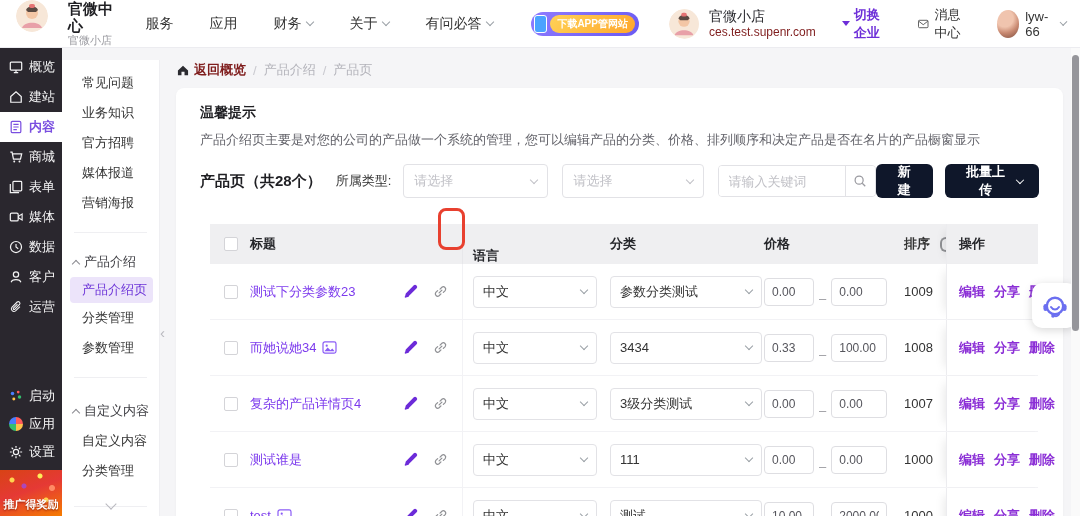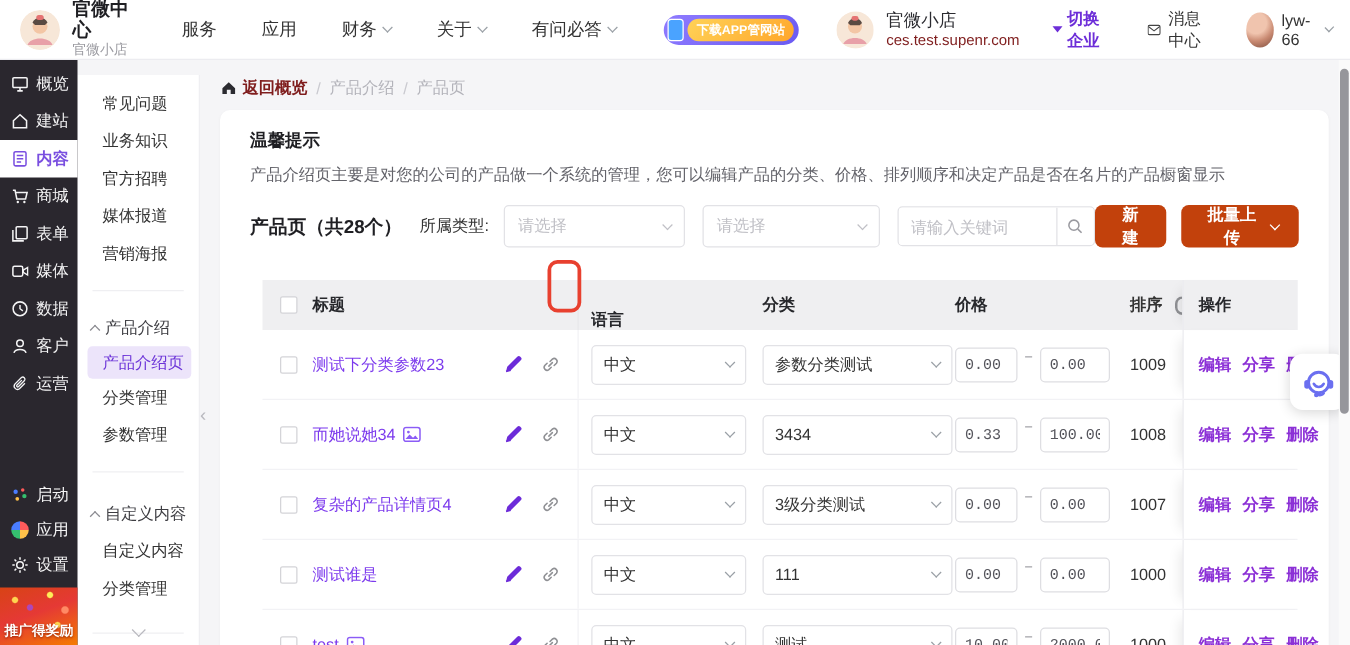--- a/index.html
+++ b/index.html
@@ -3,21 +3,21 @@
 <meta charset="utf-8">
 <style>
   html,body{margin:0;padding:0;background:#e9e9ec;}
   *{box-sizing:border-box;}
   .screen{position:relative;width:1080px;height:516px;overflow:hidden;background:#f5f5f7;
     font-family:"Liberation Sans","DejaVu Sans",sans-serif;font-size:13px;color:#333;}
 
   
   .topbar{position:absolute;top:0;left:0;right:0;height:48px;background:#fff;border-bottom:1px solid #ececf0;
     display:flex;align-items:center;z-index:30;}
-  .logo-wrap{display:flex;align-items:center;gap:10px;margin-left:16px;width:140px;font-family:Liberation Serif, serif;}
+  .logo-wrap{display:flex;align-items:flex-start;gap:20px;margin-left:16px;width:140px;}
   .avatar{width:32px;height:32px;border-radius:50%;overflow:hidden;flex:0 0 32px;}
   .brand-title{font-size:15px;font-weight:bold;color:#1f1f23;line-height:1.15;}
   .brand-sub{font-size:11px;color:#9a9aa0;line-height:1.2;}
   .topnav{display:flex;align-items:center;gap:36px;margin-left:28px;font-size:14px;color:#333;}
   .nav-item{display:flex;align-items:center;gap:6px;cursor:pointer;white-space:nowrap;}
   .chev{width:6px;height:6px;border-right:1.5px solid #9aa0a6;border-bottom:1.5px solid #9aa0a6;
     transform:rotate(45deg);margin-top:-3px;}
   .chev.white{border-color:#fff;}
   .chev.up{transform:rotate(-135deg);margin-top:3px;}
   .promo-badge{margin-left:38px;height:24px;border-radius:13px;background:linear-gradient(135deg,#8f7bff,#6a5af2);
@@ -82,39 +82,39 @@
   .select{height:32px;border:1px solid #e2e2e6;border-radius:4px;background:#fff;display:flex;align-items:center;
     justify-content:space-between;padding:16px 10px;font-size:13px;color:#c0c0c6;cursor:pointer;}
   .select .chev{border-color:#c0c0c6;}
   .sel-1{width:148px;margin-left:12px;}
   .sel-2{width:144px;margin-left:14px;}
   .search-group{display:flex;margin-left:14px;border:1px solid #e2e2e6;border-radius:4px;height:32px;overflow:hidden;background:#fff;}
   .search-input{border:none;outline:none;width:126px;padding:0 10px;font-size:13px;color:#333;font-family:inherit;}
   .search-input::placeholder{color:#c0c0c6;}
   .search-btn{width:34px;border-left:1px solid #e2e2e6;display:flex;align-items:center;justify-content:center;background:#fff;cursor:pointer;}
   .btns{margin-left:auto;display:flex;gap:12px;}
-  .btn{height:34px;background:#c2410c;color:#fff;border:none;border-radius:6px;font-size:13px;font-weight:bold;
+  .btn{height:34px;background:#0f172a;color:#fff;border:none;border-radius:6px;font-size:13px;font-weight:bold;
     padding:0 16px;display:flex;align-items:center;gap:7px;cursor:pointer;font-family:inherit;}
 
   
   .table{margin-top:26px;margin-left:10px;width:828px;}
   .thead{display:flex;align-items:center;height:40px;background:#efeff1;font-weight:bold;font-size:13px;color:#26272b;}
   .trow{display:flex;align-items:center;height:56px;border-bottom:1px solid #f2f2f5;font-size:13px;background:#fff;}
   .c-check{flex:0 0 34px;display:flex;align-items:center;padding-left:14px;}
   .cb{width:14px;height:14px;border:1px solid #d4d4d8;border-radius:2px;background:#fff;cursor:pointer;}
   .c-title{flex:0 0 150px;display:flex;align-items:center;gap:6px;padding-left:6px;overflow:hidden;}
   .title-link{color:#7c3aed;cursor:pointer;white-space:nowrap;}
   .c-icons{flex:0 0 68px;display:flex;align-items:center;gap:14px;justify-content:flex-end;padding-right:14px;}
   .c-lang{flex:0 0 148px;align-self:stretch;display:flex;align-items:center;padding-left:10px;border-left:1px solid #f2f2f5;}
   .thead .c-lang{border-left:1px solid #e7e7ea;margin-top:24px;}
   .c-cat{flex:0 0 152px;display:flex;align-items:center;}
   .row-select{width:124px;height:32px;border:1px solid #e2e2e6;border-radius:4px;background:#fff;display:flex;
     align-items:center;justify-content:space-between;padding:0 9px;font-size:13px;color:#333;cursor:pointer;}
   .row-select.cat{width:152px;}
-  .c-price{flex:0 0 140px;display:flex;align-items:flex-start;gap:5px;padding-left:2px;font-family:Liberation Mono, monospace;}
+  .c-price{flex:0 0 140px;display:flex;align-items:flex-end;gap:5px;padding-left:2px;}
   .p-input{width:50px;height:28px;border:1px solid #dedee2;border-radius:4px;font-size:12px;color:#55555c;
     padding:0 7px;font-family:inherit;outline:none;}
   .p-input.max{width:56px;}
   .p-dash{color:#9a9aa0;}
   .c-sort{flex:0 0 44px;display:flex;align-items:center;justify-content:space-between;color:#333;padding-left:2px;}
   .half-toggle{width:6px;height:15px;border:2px solid #8f9094;border-right:none;border-radius:8px 0 0 8px;}
   .c-ops{flex:1;align-self:stretch;display:flex;align-items:center;gap:9px;padding-left:12px;
     border-left:1px solid #ececef;box-shadow:-9px 0 10px -8px rgba(0,0,0,.10);}
   .thead .c-ops{background:#efeff1;}
   .op-link{color:#8b2fd6;font-weight:bold;cursor:pointer;white-space:nowrap;}

